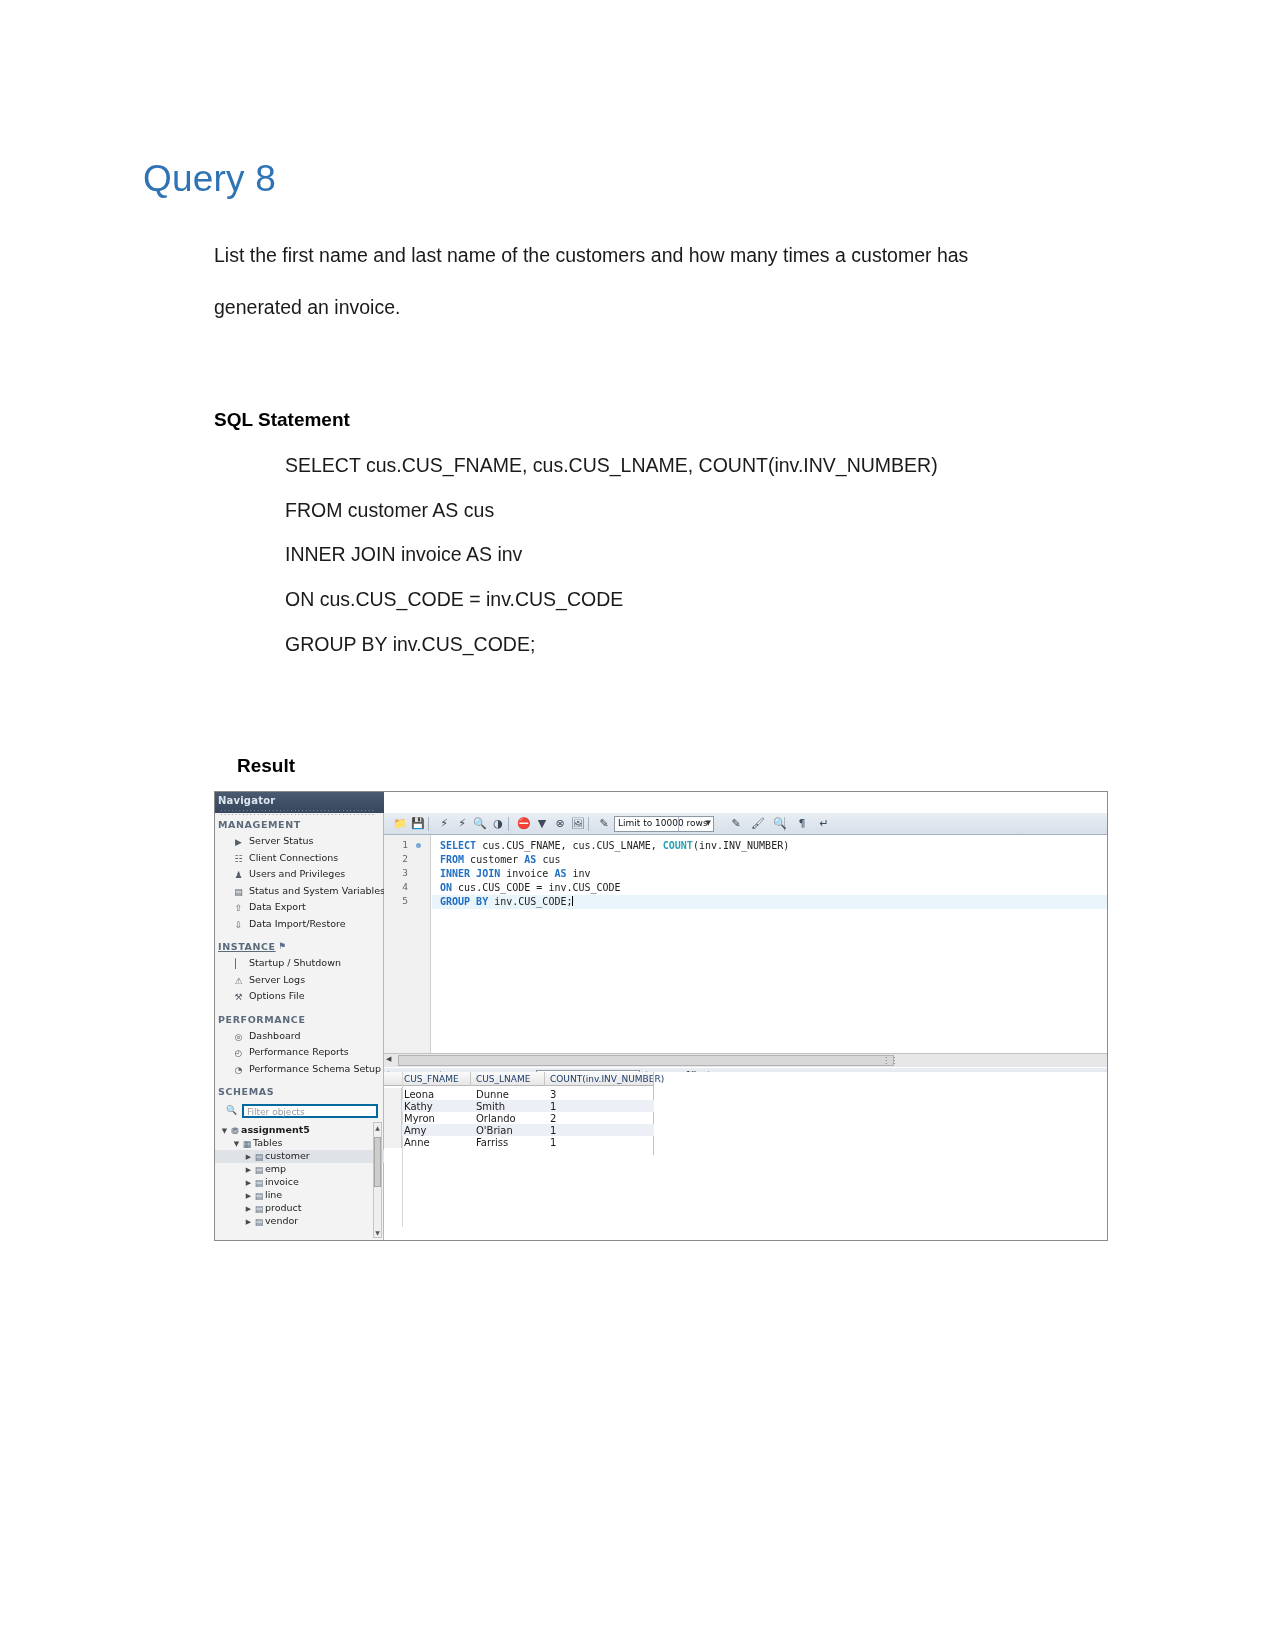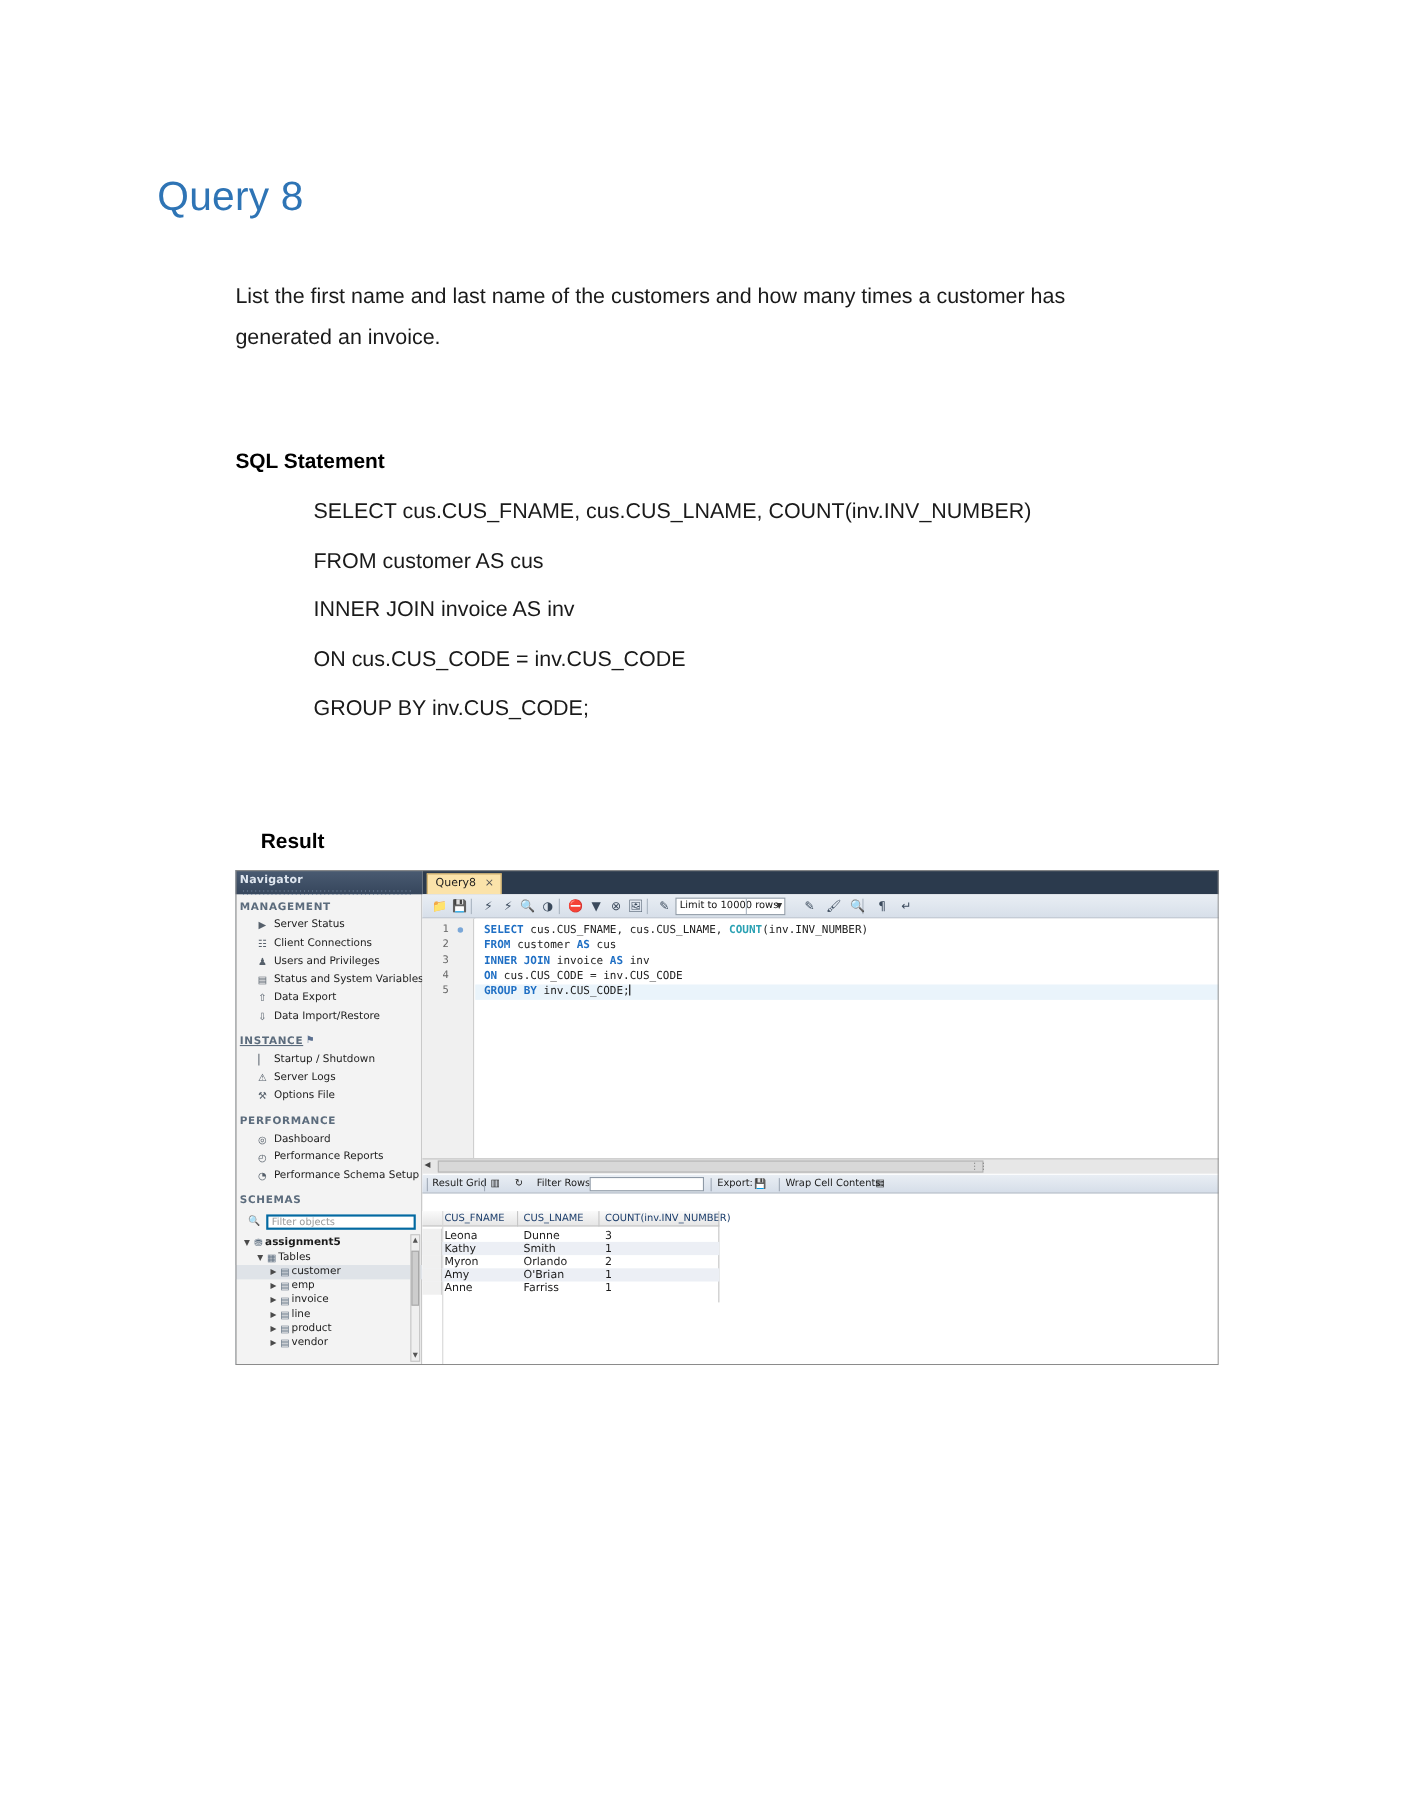--- a/index.html
+++ b/index.html
@@ -33,21 +33,21 @@
     font-family: "Liberation Sans", sans-serif;
   }
   .para {
     position: absolute;
     left: 214px;
     font-size: 19.5px;
     color: #1a1a1a;
     line-height: 1.2;
     white-space: nowrap;
   }
-  .p-line1 { top: 258px; }
+  .p-line1 { top: 244px; }
   .p-line2 { top: 296px; }
 
   .section-head {
     position: absolute;
     left: 214px;
     font-size: 19px;
     font-weight: bold;
     color: #000;
   }
   .sh-sql { top: 409px; }
@@ -392,21 +392,21 @@
     top: 2px;
     width: 104px; height: 13px;
     background: #fff;
     border: 1px solid #8e99a6;
     box-sizing: border-box;
   }
 
   
   .grid {
     position: absolute;
-    left: 0; top: 310px;
+    left: 0; top: 281px;
     width: 724px; height: 155px;
     background: #fff;
     text-decoration: underline;
   }
   .ghead {
     position: absolute;
     left: 0; top: 0;
     width: 270px; height: 14px;
     background: linear-gradient(#fafafa, #e6e6e6);
     border-bottom: 1px solid #b9b9b9;
@@ -536,25 +536,20 @@
         </div>
 
       <div class="tree-scroll" style="top: 331px; height: 116px;">
         <div class="arr" style="top:1px">▲</div>
         <div class="thumb"></div>
         <div class="arr" style="bottom:1px">▼</div>
       </div>
     </div>
 
     <div class="editor-area">
-      <div class="tabstrip">
-        <div class="tab">
-          <span>Query8</span><span class="x">×</span>
-        </div>
-      </div>
 
       <div class="toolbar" id="editor-toolbar">
         <div class="limit-sel" id="limit-select" style="left: 230px; width: 100px;">
           <span>Limit to 10000 rows</span>
           <span class="cv">▼</span>
         </div>
       <div class="tb" style="left: 8px;">📁</div>
           <div class="tb" style="left: 26px;">💾</div>
           <div class="tb" style="left: 52px;">⚡</div>
           <div class="tb" style="left: 70px;">⚡</div>

